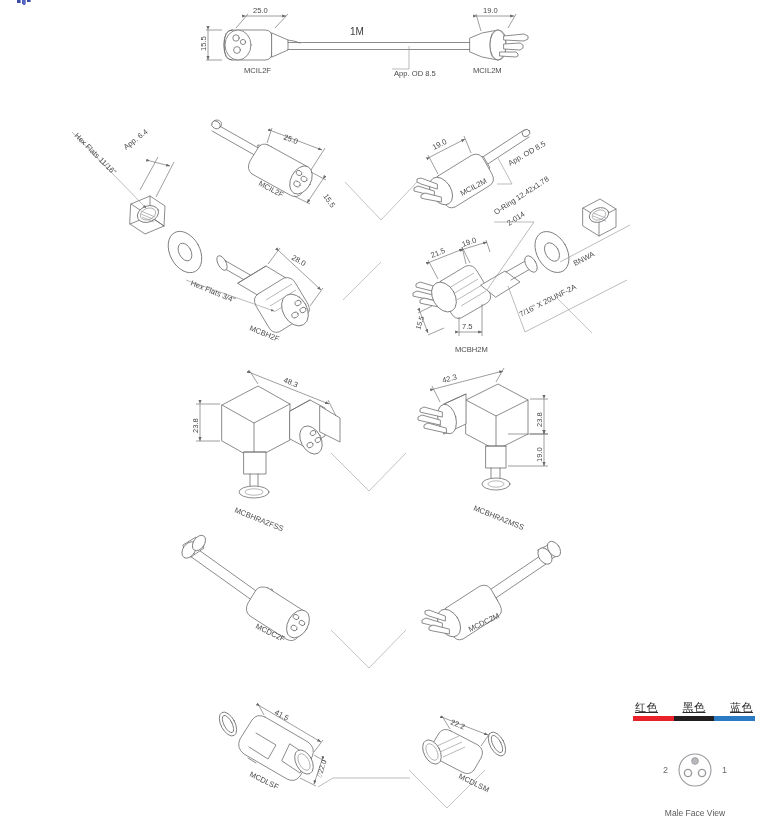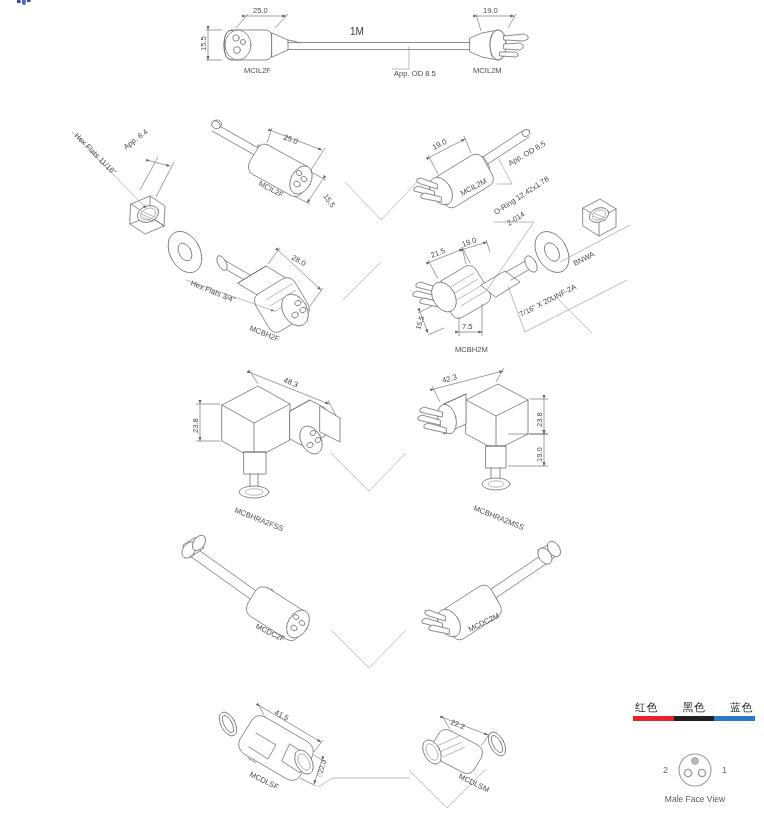--- a/index.html
+++ b/index.html
@@ -15,28 +15,28 @@
   .dimln{fill:none;stroke:#6a6a6e;stroke-width:.65;}
   .lead{fill:none;stroke:#8e8e92;stroke-width:.6;}
   .chev{fill:none;stroke:#a9a9ad;stroke-width:.7;}
   .wh{fill:#ffffff;}
   .txt{font-family:"Liberation Sans",sans-serif;font-size:7.6px;fill:#4a4a4d;}
   .txtS{font-family:"Liberation Sans",sans-serif;font-size:7px;fill:#4a4a4d;}
   .txtB{font-family:"Liberation Sans",sans-serif;font-size:10px;fill:#3c3c3f;}
   .logo{position:absolute;left:14px;top:-4px;width:26px;height:20px;}
   
   #legend{position:absolute;left:633px;top:700px;width:122px;}
-  .legend-labels{display:flex;justify-content:space-between;font-size:11px;color:#2b2b2b;padding:0 2px 1px 2px;}
+  .legend-labels{display:flex;justify-content:space-between;font-size:11px;color:#2b2b2b;padding:0 2px 1px 2px;text-decoration:underline;}
   .legend-labels span{letter-spacing:.5px;}
   .legend-bar{display:flex;height:5px;width:122px;}
   .legend-bar i{display:block;height:100%;}
   #faceview{position:absolute;left:640px;top:748px;width:110px;text-align:center;}
   .fv-row{display:flex;align-items:center;justify-content:center;gap:5px;}
   .fv-num{font-size:9px;color:#6a6a6e;}
-  .fv-cap{font-size:8.5px;color:#5a5a5e;margin-top:2px;}
+  .fv-cap{font-size:8.5px;color:#5a5a5e;margin-top:16px;}
 </style>
 </head>
 <body>
 
 <div id="sheet">
 
   <svg class="logo" viewBox="0 0 26 20">
     <rect x="3" y="-6" width="3.6" height="13" fill="#3b4ba8"></rect>
     <rect x="8" y="-6" width="3.6" height="14" fill="#4a5bb8"></rect>
     <rect x="13" y="-6" width="3.6" height="12" fill="#3b4ba8"></rect>

